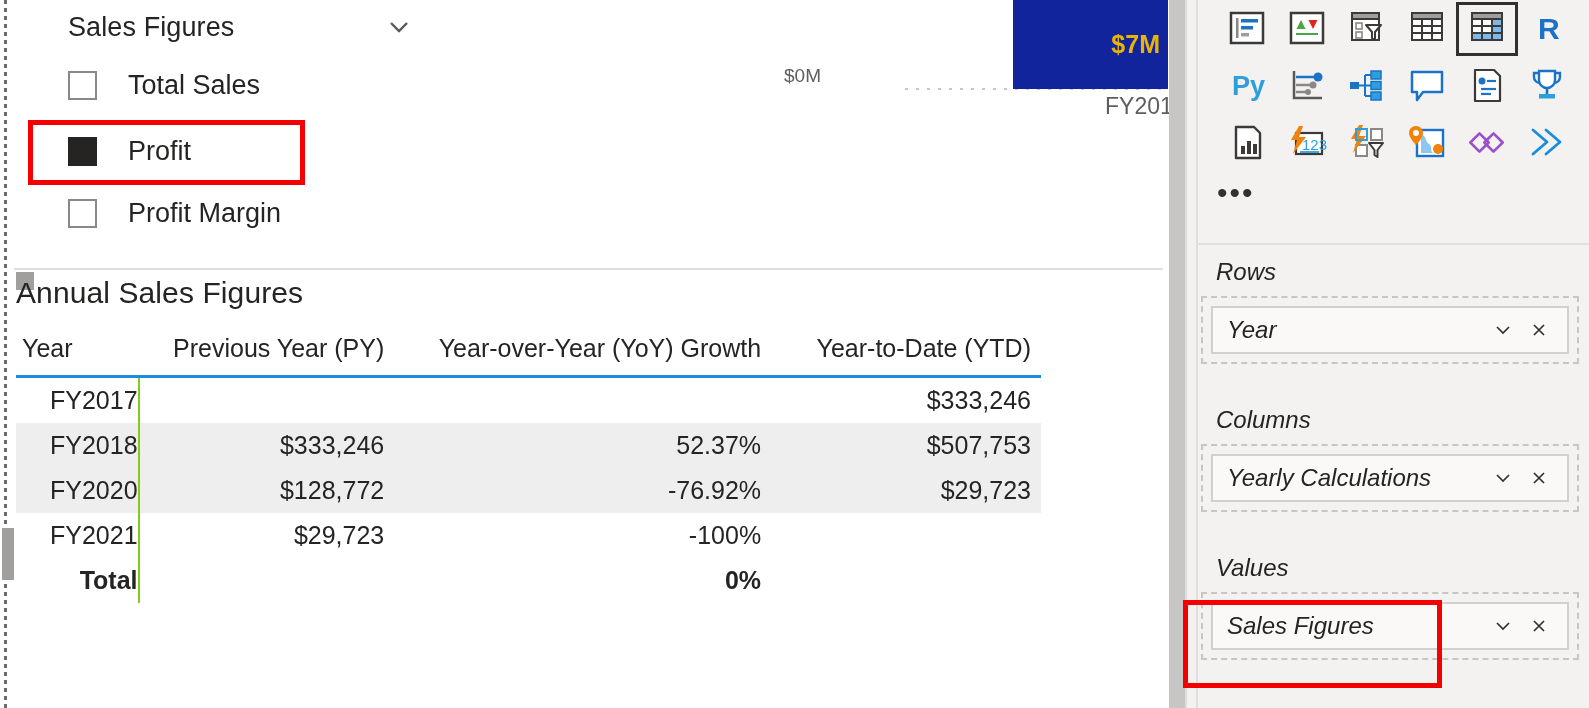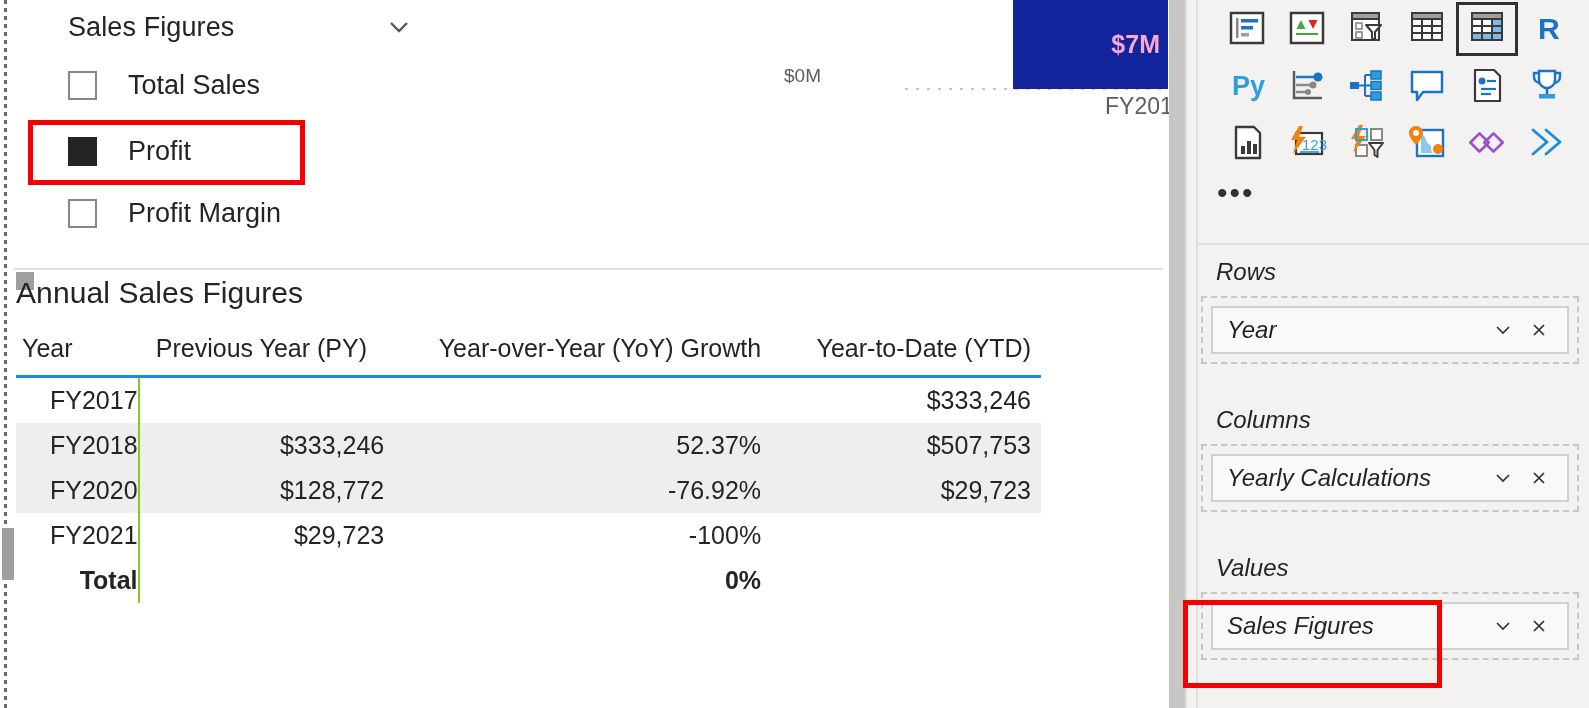--- a/index.html
+++ b/index.html
@@ -35,35 +35,35 @@
   
   .redbox-profit{position:absolute;left:28px;top:120px;width:277px;height:65px;
     border:5px solid #f40000;box-sizing:border-box;pointer-events:none;}
 
   
   .barviz{position:absolute;left:700px;top:0px;width:469px;height:120px;overflow:hidden;}
   .bar-axis-lbl{position:absolute;left:84px;top:65px;font-size:19px;color:#605e5c;}
   .bar-dotline{position:absolute;left:205px;top:88px;width:264px;height:2px;
     background-image:repeating-linear-gradient(to right,#c8c6c4 0 3px,transparent 3px 11px);}
   .bar-rect{position:absolute;left:313px;top:0px;width:155px;height:89px;background:#11249b;}
-  .bar-val{position:absolute;right:8px;top:30px;font-size:25px;color:#f9a8d4;font-weight:600;}
+  .bar-val{position:absolute;right:8px;top:30px;font-size:25px;color:#eab308;font-weight:600;}
   .bar-cat{position:absolute;left:405px;top:93px;font-size:23px;color:#605e5c;}
 
   
   .matrix{position:absolute;left:8px;top:268px;width:1155px;height:440px;background:#fff;}
   .mx-topline{position:absolute;left:6px;top:0px;width:1149px;height:2px;background:#e1dfdd;}
   .mx-handle-a{position:absolute;left:8px;top:4px;width:18px;height:18px;background:#a19f9d;}
   .mx-handle-b{position:absolute;left:-6px;top:260px;width:12px;height:52px;background:#a19f9d;}
   .mx-title{position:absolute;left:8px;top:8px;font-size:30px;color:#252423;letter-spacing:.1px;}
 
   table.mx{position:absolute;left:8px;top:60px;border-collapse:collapse;width:1025px;
            font-size:25px;color:#252423;}
   table.mx th{font-weight:400;padding:6px 0 12px 0;white-space:nowrap;color:#252423;}
   table.mx th.c-year{text-align:left;width:120px;padding-left:6px;}
-  table.mx th.c-py{width:250px;padding-right:5px;}
+  table.mx th.c-py{text-align:right;width:250px;padding-right:5px;}
   table.mx th.c-yoy{text-align:right;width:378px;padding-right:6px;}
   table.mx th.c-ytd{text-align:right;width:270px;padding-right:10px;}
   table.mx thead tr{border-bottom:3px solid #1a8cdd;}
   table.mx td{padding:8px 0;white-space:nowrap;}
   table.mx td.c-year{text-align:right;padding-left:6px;border-right:2px solid #84cc16;}
   table.mx td.c-py{text-align:right;padding-right:5px;}
   table.mx td.c-yoy{text-align:right;padding-right:6px;}
   table.mx td.c-ytd{text-align:right;padding-right:10px;}
   table.mx tr.alt td{background:#efeeee;}
   table.mx tr.total td{font-weight:700;}

